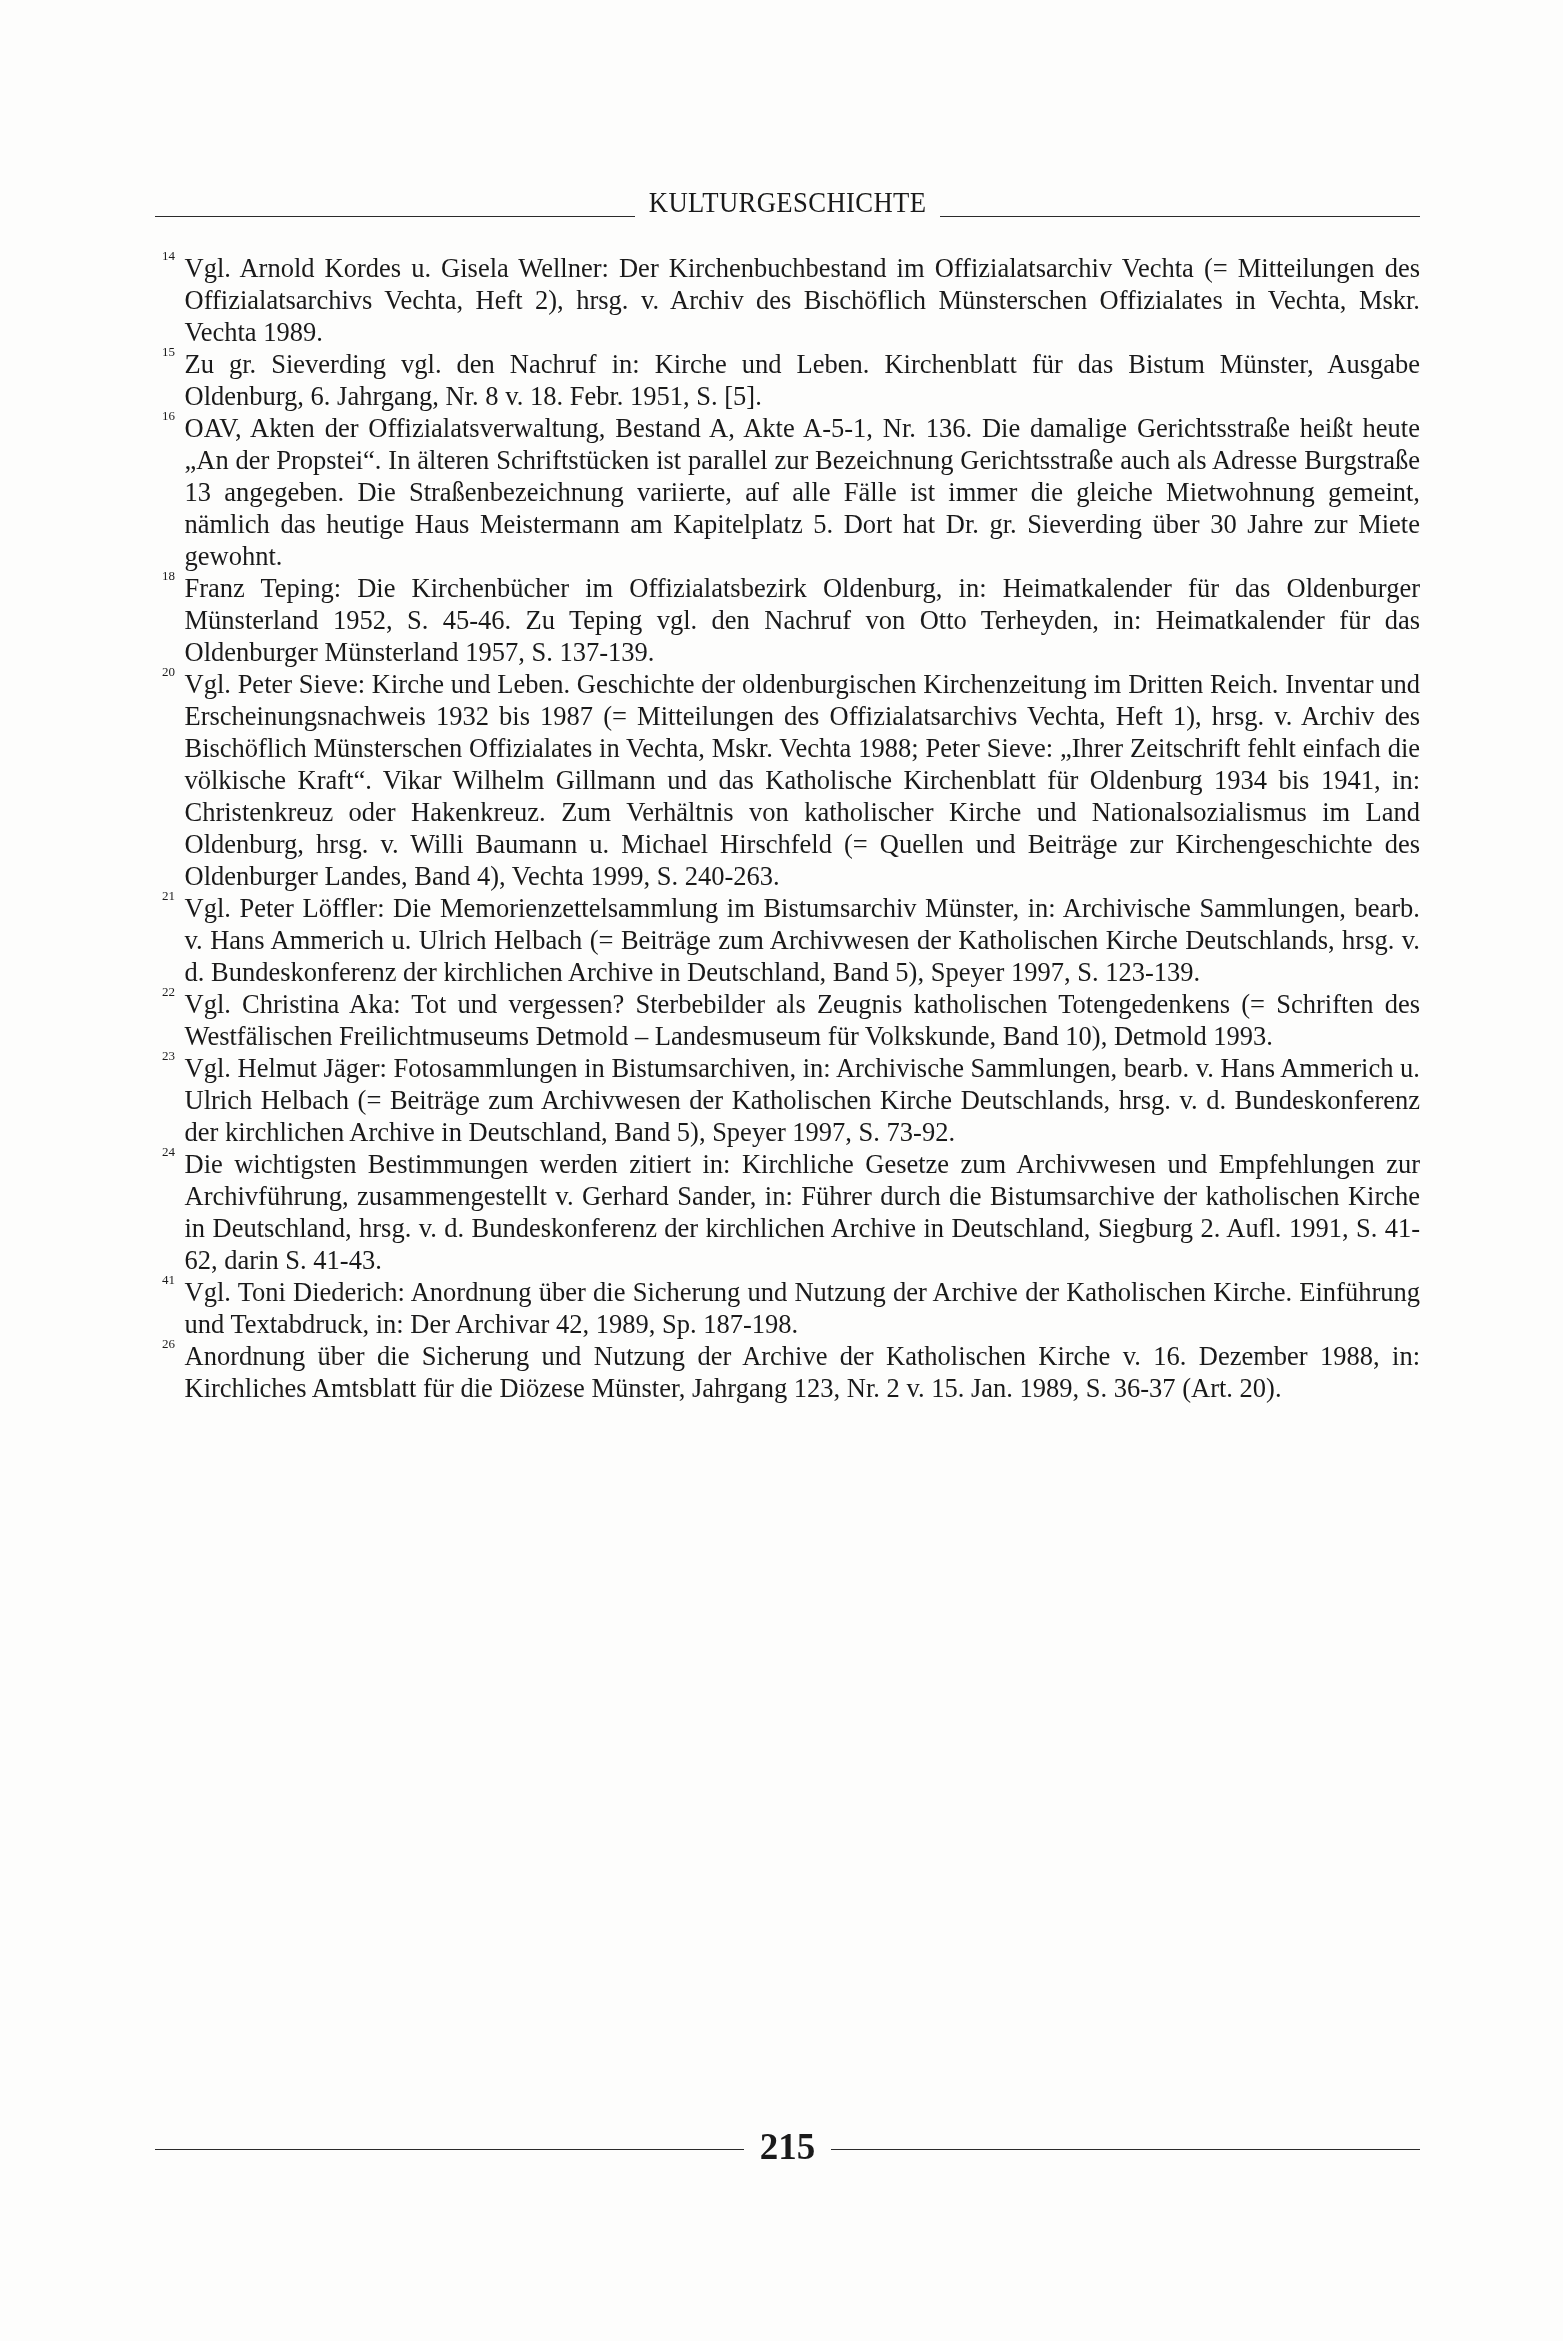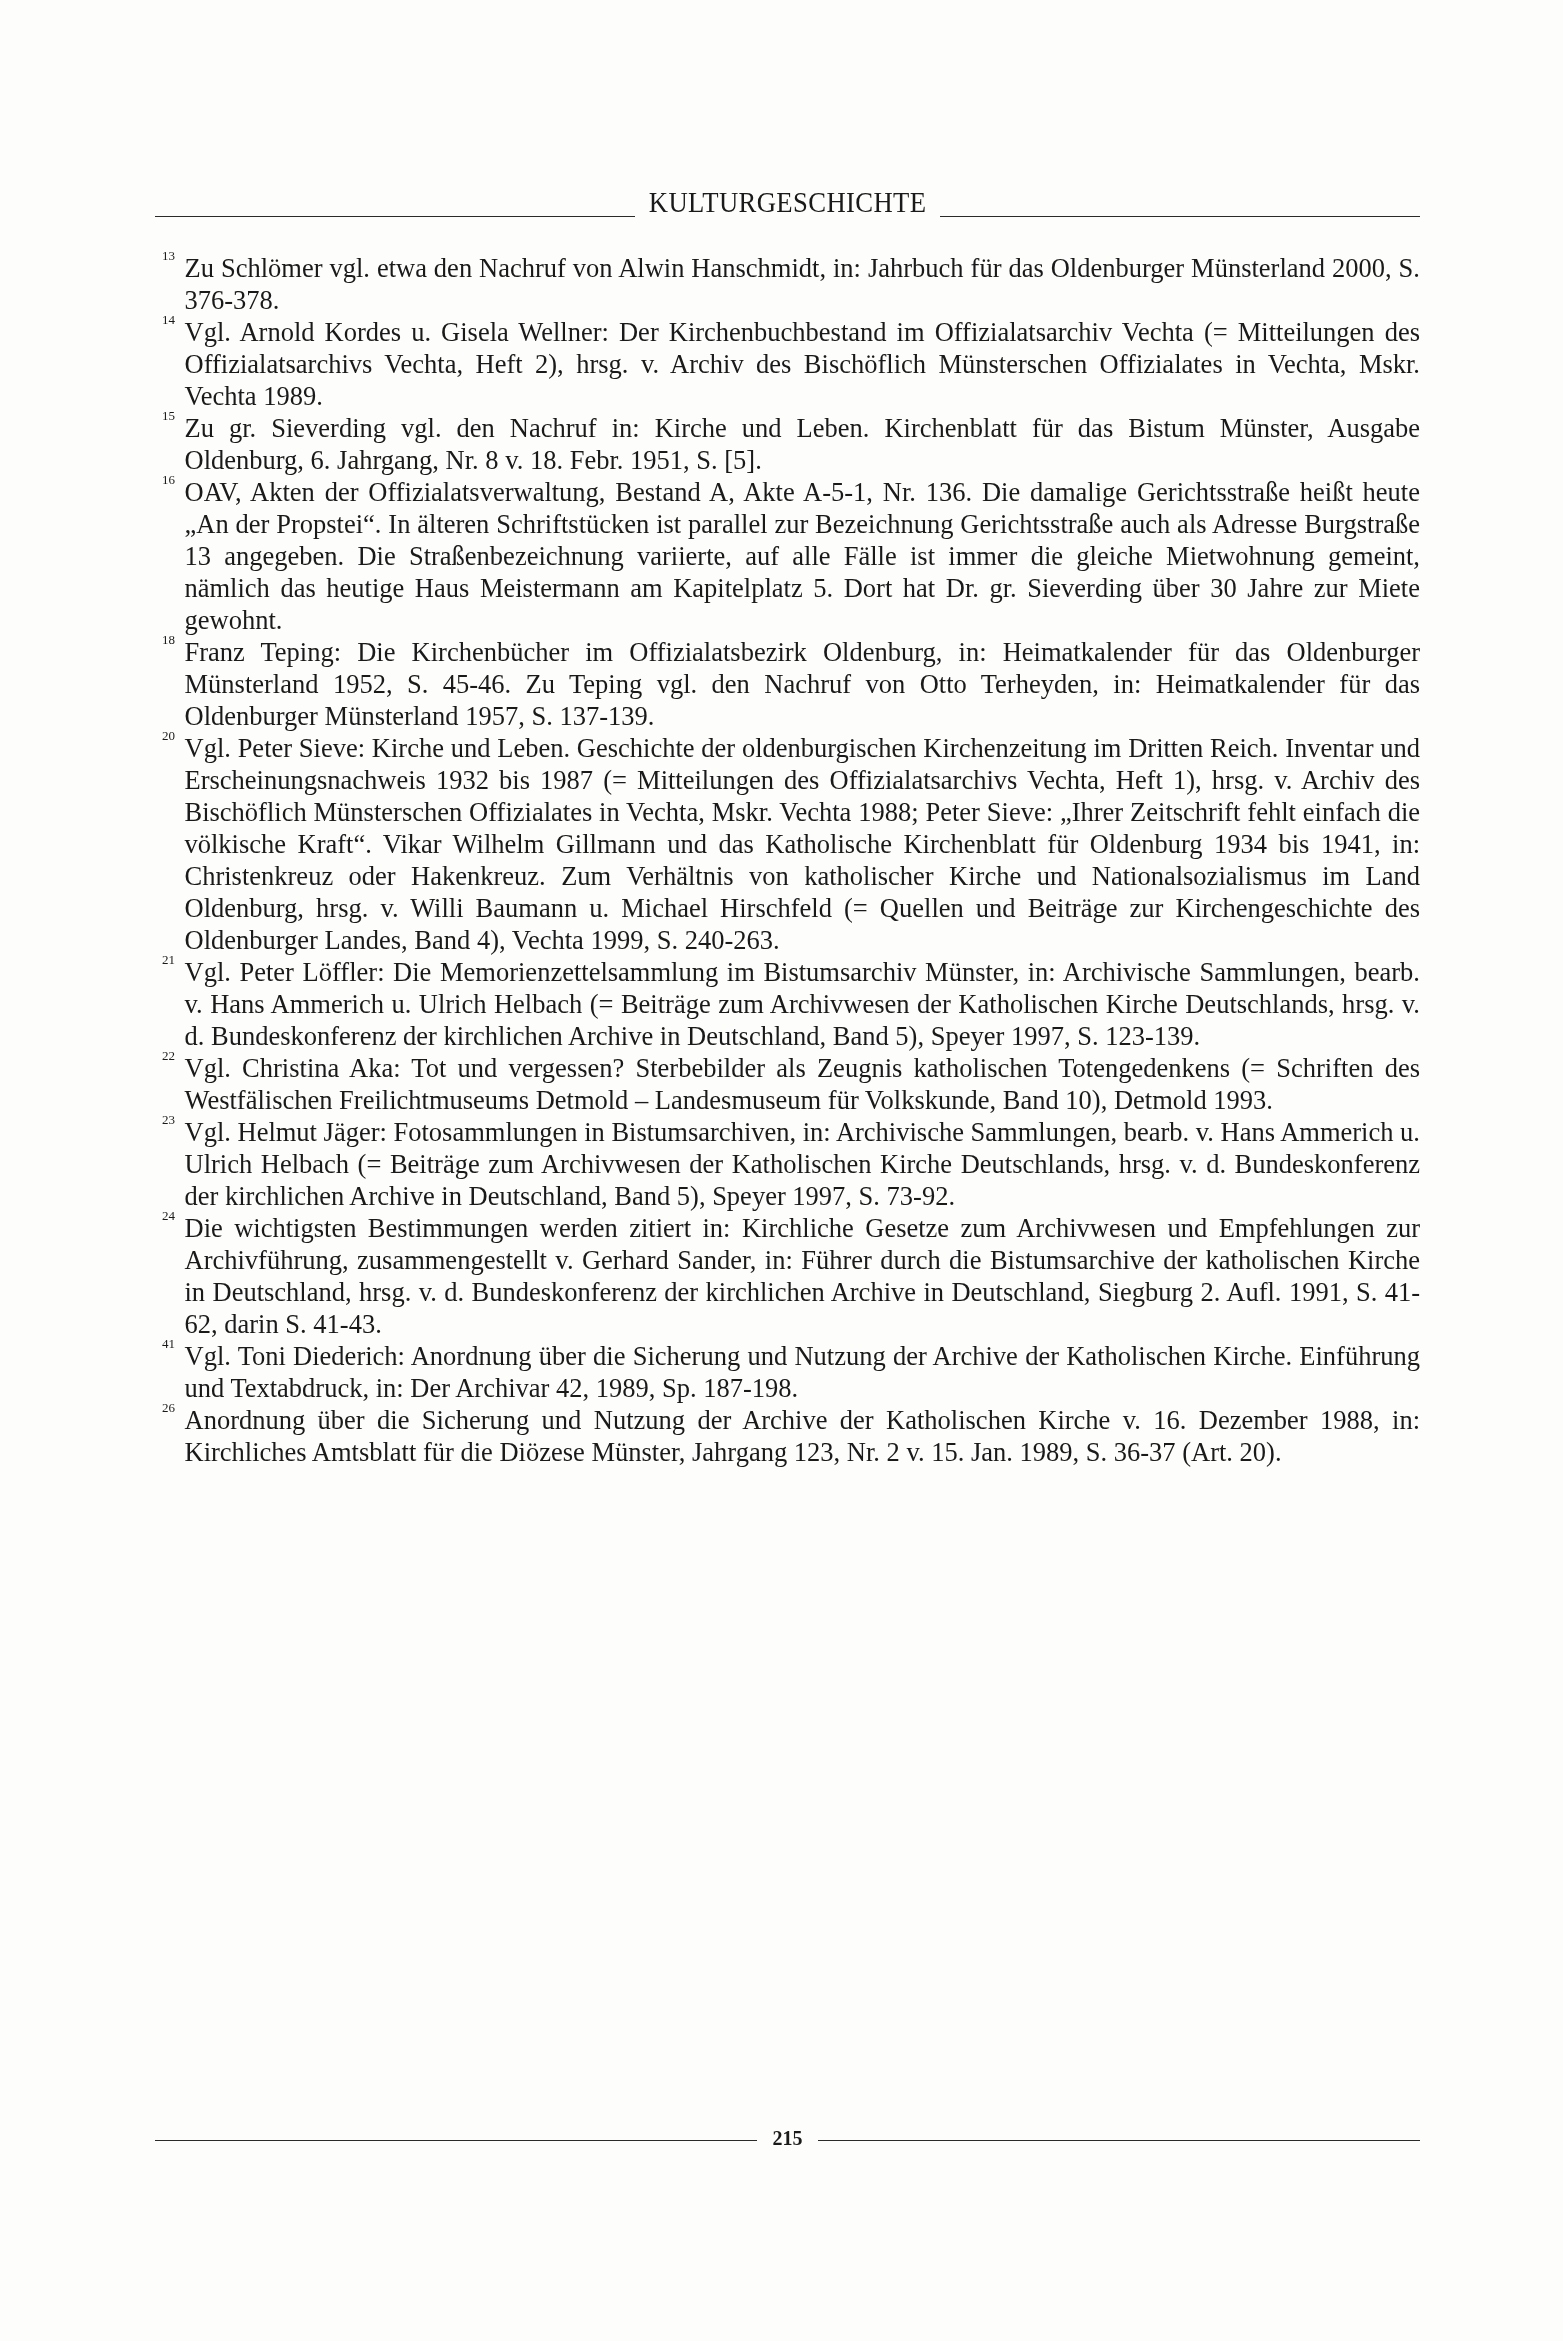--- a/index.html
+++ b/index.html
@@ -30,33 +30,32 @@
   }
   .note .num {
     position: absolute; left: 7px; top: -3.5px;
     font-size: 13px; line-height: 1;
   }
   .footer {
     position: absolute; left: 155px; width: 1265px; top: 2128px;
     display: flex; align-items: center;
   }
   .footer .rule { flex: 1; height: 0; border-top: 1.7px solid #2a2a2a; margin-top: 5.2px; }
-  .footer .pagenum { font-size: 20px; font-weight: bold; padding: 0 15.6px; line-height: 1; }
+  .footer .pagenum { font-size: 37px; font-weight: bold; padding: 0 15.6px; line-height: 1; }
 </style>
 </head>
 <body>
 
 <div class="header">
   <div class="rule"></div>
   <div class="title">KULTURGESCHICHTE</div>
   <div class="rule"></div>
 </div>
 
 <div class="notes">
-  <div class="note"><span class="num">13</span><span>Zu Schlömer vgl. etwa den Nachruf von Alwin Hanschmidt, in: Jahrbuch für das Oldenburger Münsterland 2000, S. 376-378.</span></div>
   <div class="note"><span class="num">14</span><span>Vgl. Arnold Kordes u. Gisela Wellner: Der Kirchenbuchbestand im Offizialatsarchiv Vechta (= Mitteilungen des Offizialatsarchivs Vechta, Heft 2), hrsg. v. Archiv des Bischöflich Münsterschen Offizialates in Vechta, Mskr. Vechta 1989.</span></div>
   <div class="note"><span class="num">15</span><span>Zu gr. Sieverding vgl. den Nachruf in: Kirche und Leben. Kirchenblatt für das Bistum Münster, Ausgabe Oldenburg, 6. Jahrgang, Nr. 8 v. 18. Febr. 1951, S. [5].</span></div>
   <div class="note"><span class="num">16</span><span>OAV, Akten der Offizialatsverwaltung, Bestand A, Akte A-5-1, Nr. 136. Die damalige Gerichtsstraße heißt heute „An der Propstei“. In älteren Schriftstücken ist parallel zur Bezeichnung Gerichtsstraße auch als Adresse Burgstraße 13 angegeben. Die Straßenbezeichnung variierte, auf alle Fälle ist immer die gleiche Mietwohnung gemeint, nämlich das heutige Haus Meistermann am Kapitelplatz 5. Dort hat Dr. gr. Sieverding über 30 Jahre zur Miete gewohnt.</span></div>
   <div class="note"><span class="num">18</span><span>Franz Teping: Die Kirchenbücher im Offizialatsbezirk Oldenburg, in: Heimatkalender für das Oldenburger Münsterland 1952, S. 45-46. Zu Teping vgl. den Nachruf von Otto Terheyden, in: Heimatkalender für das Oldenburger Münsterland 1957, S. 137-139.</span></div>
   <div class="note"><span class="num">20</span><span>Vgl. Peter Sieve: Kirche und Leben. Geschichte der oldenburgischen Kirchenzeitung im Dritten Reich. Inventar und Erscheinungsnachweis 1932 bis 1987 (= Mitteilungen des Offizialatsarchivs Vechta, Heft 1), hrsg. v. Archiv des Bischöflich Münsterschen Offizialates in Vechta, Mskr. Vechta 1988; Peter Sieve: „Ihrer Zeitschrift fehlt einfach die völkische Kraft“. Vikar Wilhelm Gillmann und das Katholische Kirchenblatt für Oldenburg 1934 bis 1941, in: Christenkreuz oder Hakenkreuz. Zum Verhältnis von katholischer Kirche und Nationalsozialismus im Land Oldenburg, hrsg. v. Willi Baumann u. Michael Hirschfeld (= Quellen und Beiträge zur Kirchengeschichte des Oldenburger Landes, Band 4), Vechta 1999, S. 240-263.</span></div>
   <div class="note"><span class="num">21</span><span>Vgl. Peter Löffler: Die Memorienzettelsammlung im Bistumsarchiv Münster, in: Archivische Sammlungen, bearb. v. Hans Ammerich u. Ulrich Helbach (= Beiträge zum Archivwesen der Katholischen Kirche Deutschlands, hrsg. v. d. Bundeskonferenz der kirchlichen Archive in Deutschland, Band 5), Speyer 1997, S. 123-139.</span></div>
   <div class="note"><span class="num">22</span><span>Vgl. Christina Aka: Tot und vergessen? Sterbebilder als Zeugnis katholischen Totengedenkens (= Schriften des Westfälischen Freilichtmuseums Detmold – Landesmuseum für Volkskunde, Band 10), Detmold 1993.</span></div>
   <div class="note"><span class="num">23</span><span>Vgl. Helmut Jäger: Fotosammlungen in Bistumsarchiven, in: Archivische Sammlungen, bearb. v. Hans Ammerich u. Ulrich Helbach (= Beiträge zum Archivwesen der Katholischen Kirche Deutschlands, hrsg. v. d. Bundeskonferenz der kirchlichen Archive in Deutschland, Band 5), Speyer 1997, S. 73-92.</span></div>
   <div class="note"><span class="num">24</span><span>Die wichtigsten Bestimmungen werden zitiert in: Kirchliche Gesetze zum Archivwesen und Empfehlungen zur Archivführung, zusammengestellt v. Gerhard Sander, in: Führer durch die Bistumsarchive der katholischen Kirche in Deutschland, hrsg. v. d. Bundeskonferenz der kirchlichen Archive in Deutschland, Siegburg 2. Aufl. 1991, S. 41-62, darin S. 41-43.</span></div>
   <div class="note"><span class="num">41</span><span>Vgl. Toni Diederich: Anordnung über die Sicherung und Nutzung der Archive der Katholischen Kirche. Einführung und Textabdruck, in: Der Archivar 42, 1989, Sp. 187-198.</span></div>

